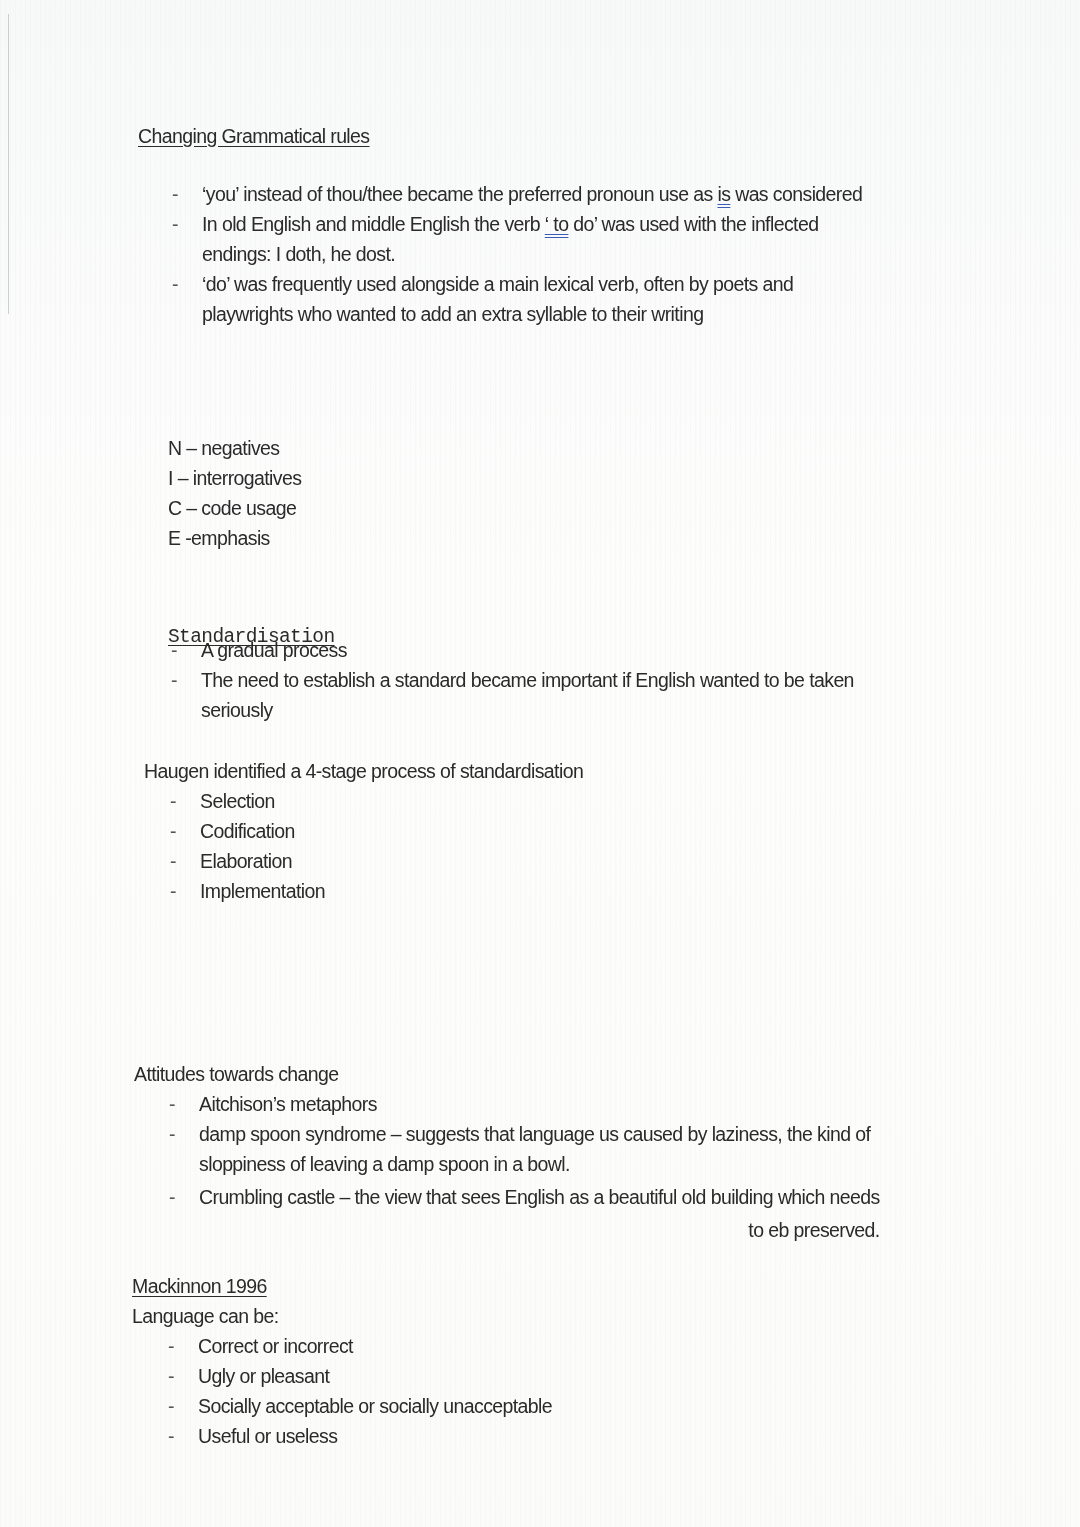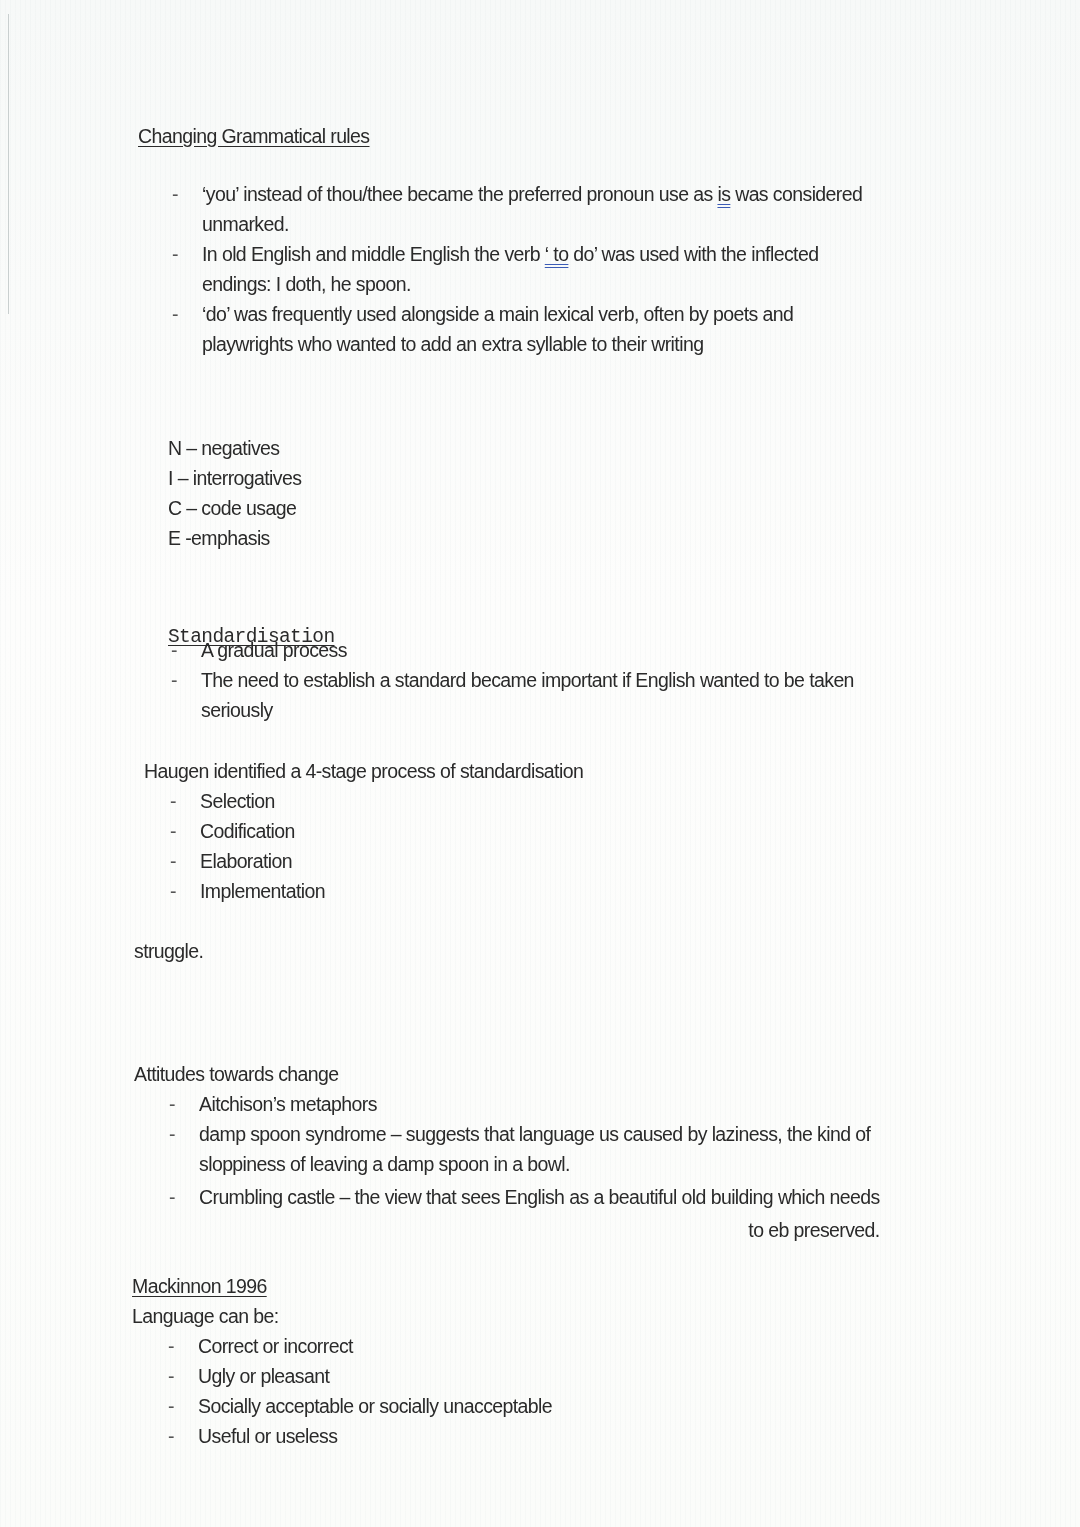--- a/index.html
+++ b/index.html
@@ -65,26 +65,25 @@
 
   <div class="block" style="left:138px; top:121px;">
     <div class="line heading">Changing Grammatical rules</div>
   </div>
 
   <div class="block" style="left:202px; top:179px;">
     <div class="item">
       <span class="dash">-</span>
       <span>‘you’ instead of thou/thee became the preferred pronoun use as </span><span class="blue-u">is</span><span> was considered</span>
     </div>
-    <div class="item">unmarked.</div>
     <div class="item">
       <span class="dash">-</span>
       <span>In old English and middle English the verb </span><span class="blue-u">‘ to</span><span> do’ was used with the inflected</span>
     </div>
-    <div class="item">endings: I doth, he spoon.</div>
+    <div class="item">endings: I doth, he dost.</div>
     <div class="item">
       <span class="dash">-</span>
       <span>‘do’ was frequently used alongside a main lexical verb, often by poets and</span>
     </div>
     <div class="item">playwrights who wanted to add an extra syllable to their writing</div>
   </div>
 
   <div class="block" style="left:168px; top:421px;margin-top:12px;">
     <div class="line">N – negatives</div>
     <div class="line">I – interrogatives</div>
@@ -123,21 +122,20 @@
       <span class="dash">-</span>
       <span>Elaboration</span>
     </div>
     <div class="item">
       <span class="dash">-</span>
       <span>Implementation</span>
     </div>
   </div>
 
   <div class="block" style="left:134px; top:936px;">
-    <div class="line">struggle.</div>
   </div>
 
   <div class="block" style="left:134px; top:1059px;">
     <div class="line">Attitudes towards change</div>
   </div>
   <div class="block" style="left:199px; top:1089px;">
     <div class="item">
       <span class="dash">-</span>
       <span>Aitchison’s metaphors</span>
     </div>

